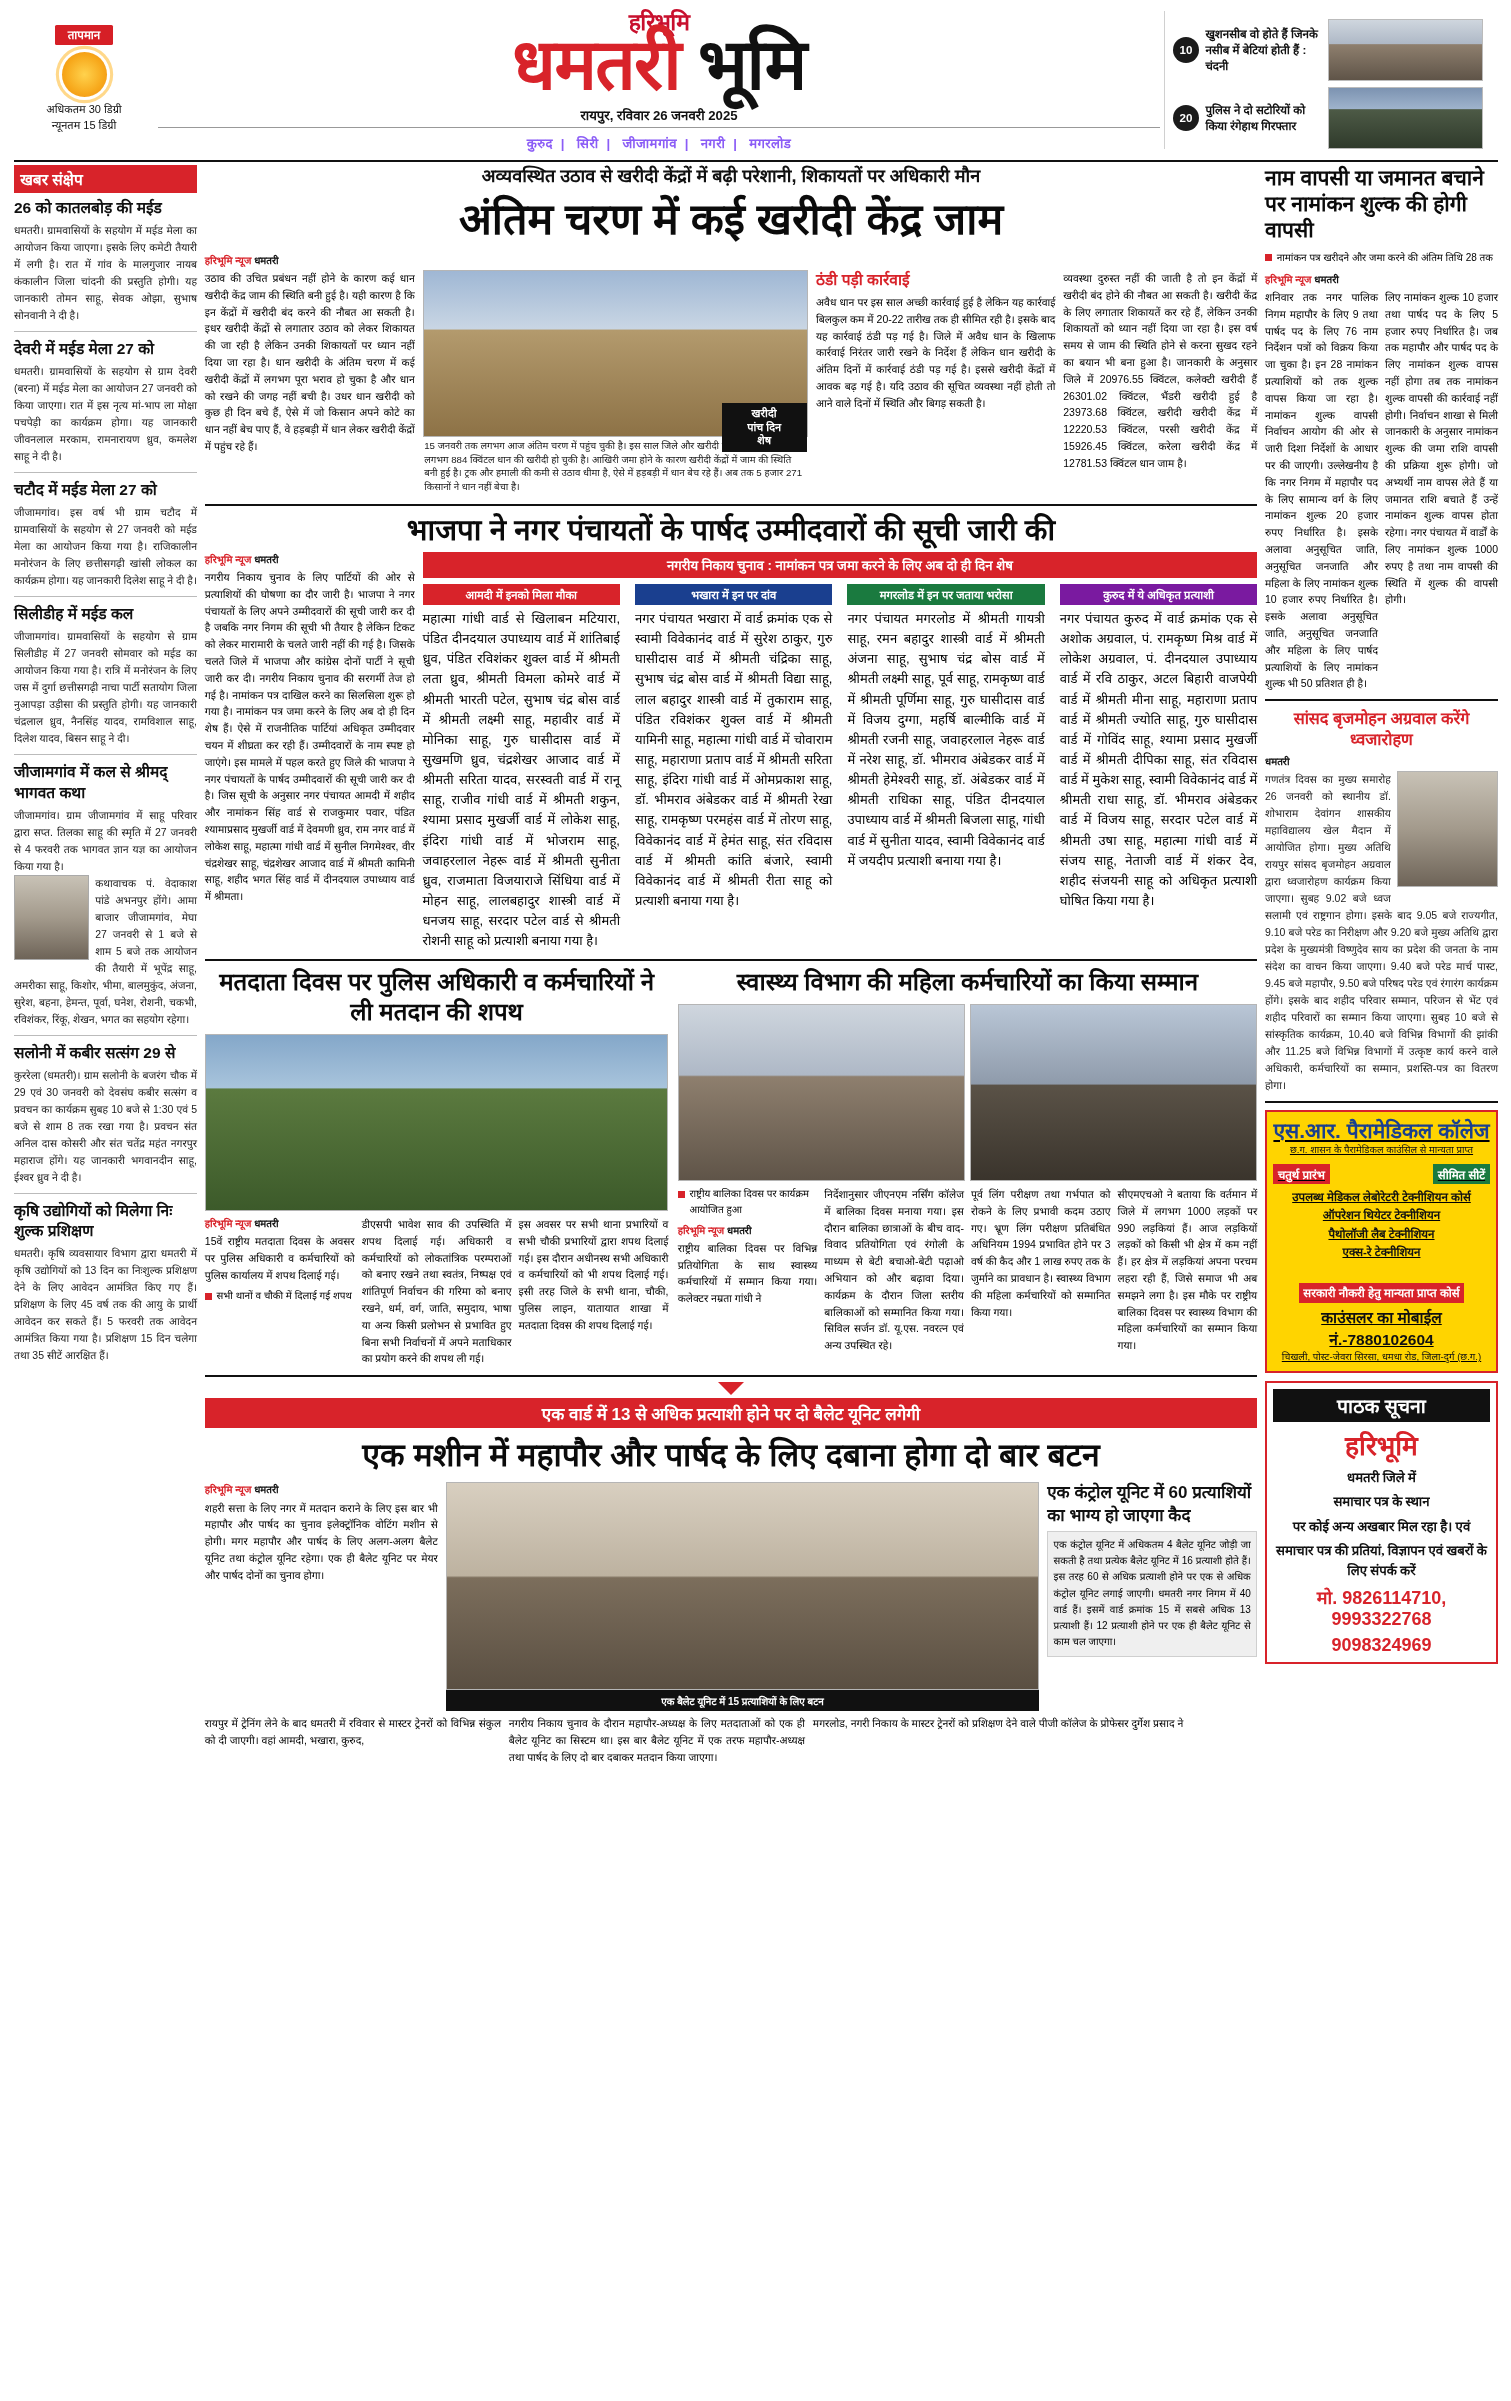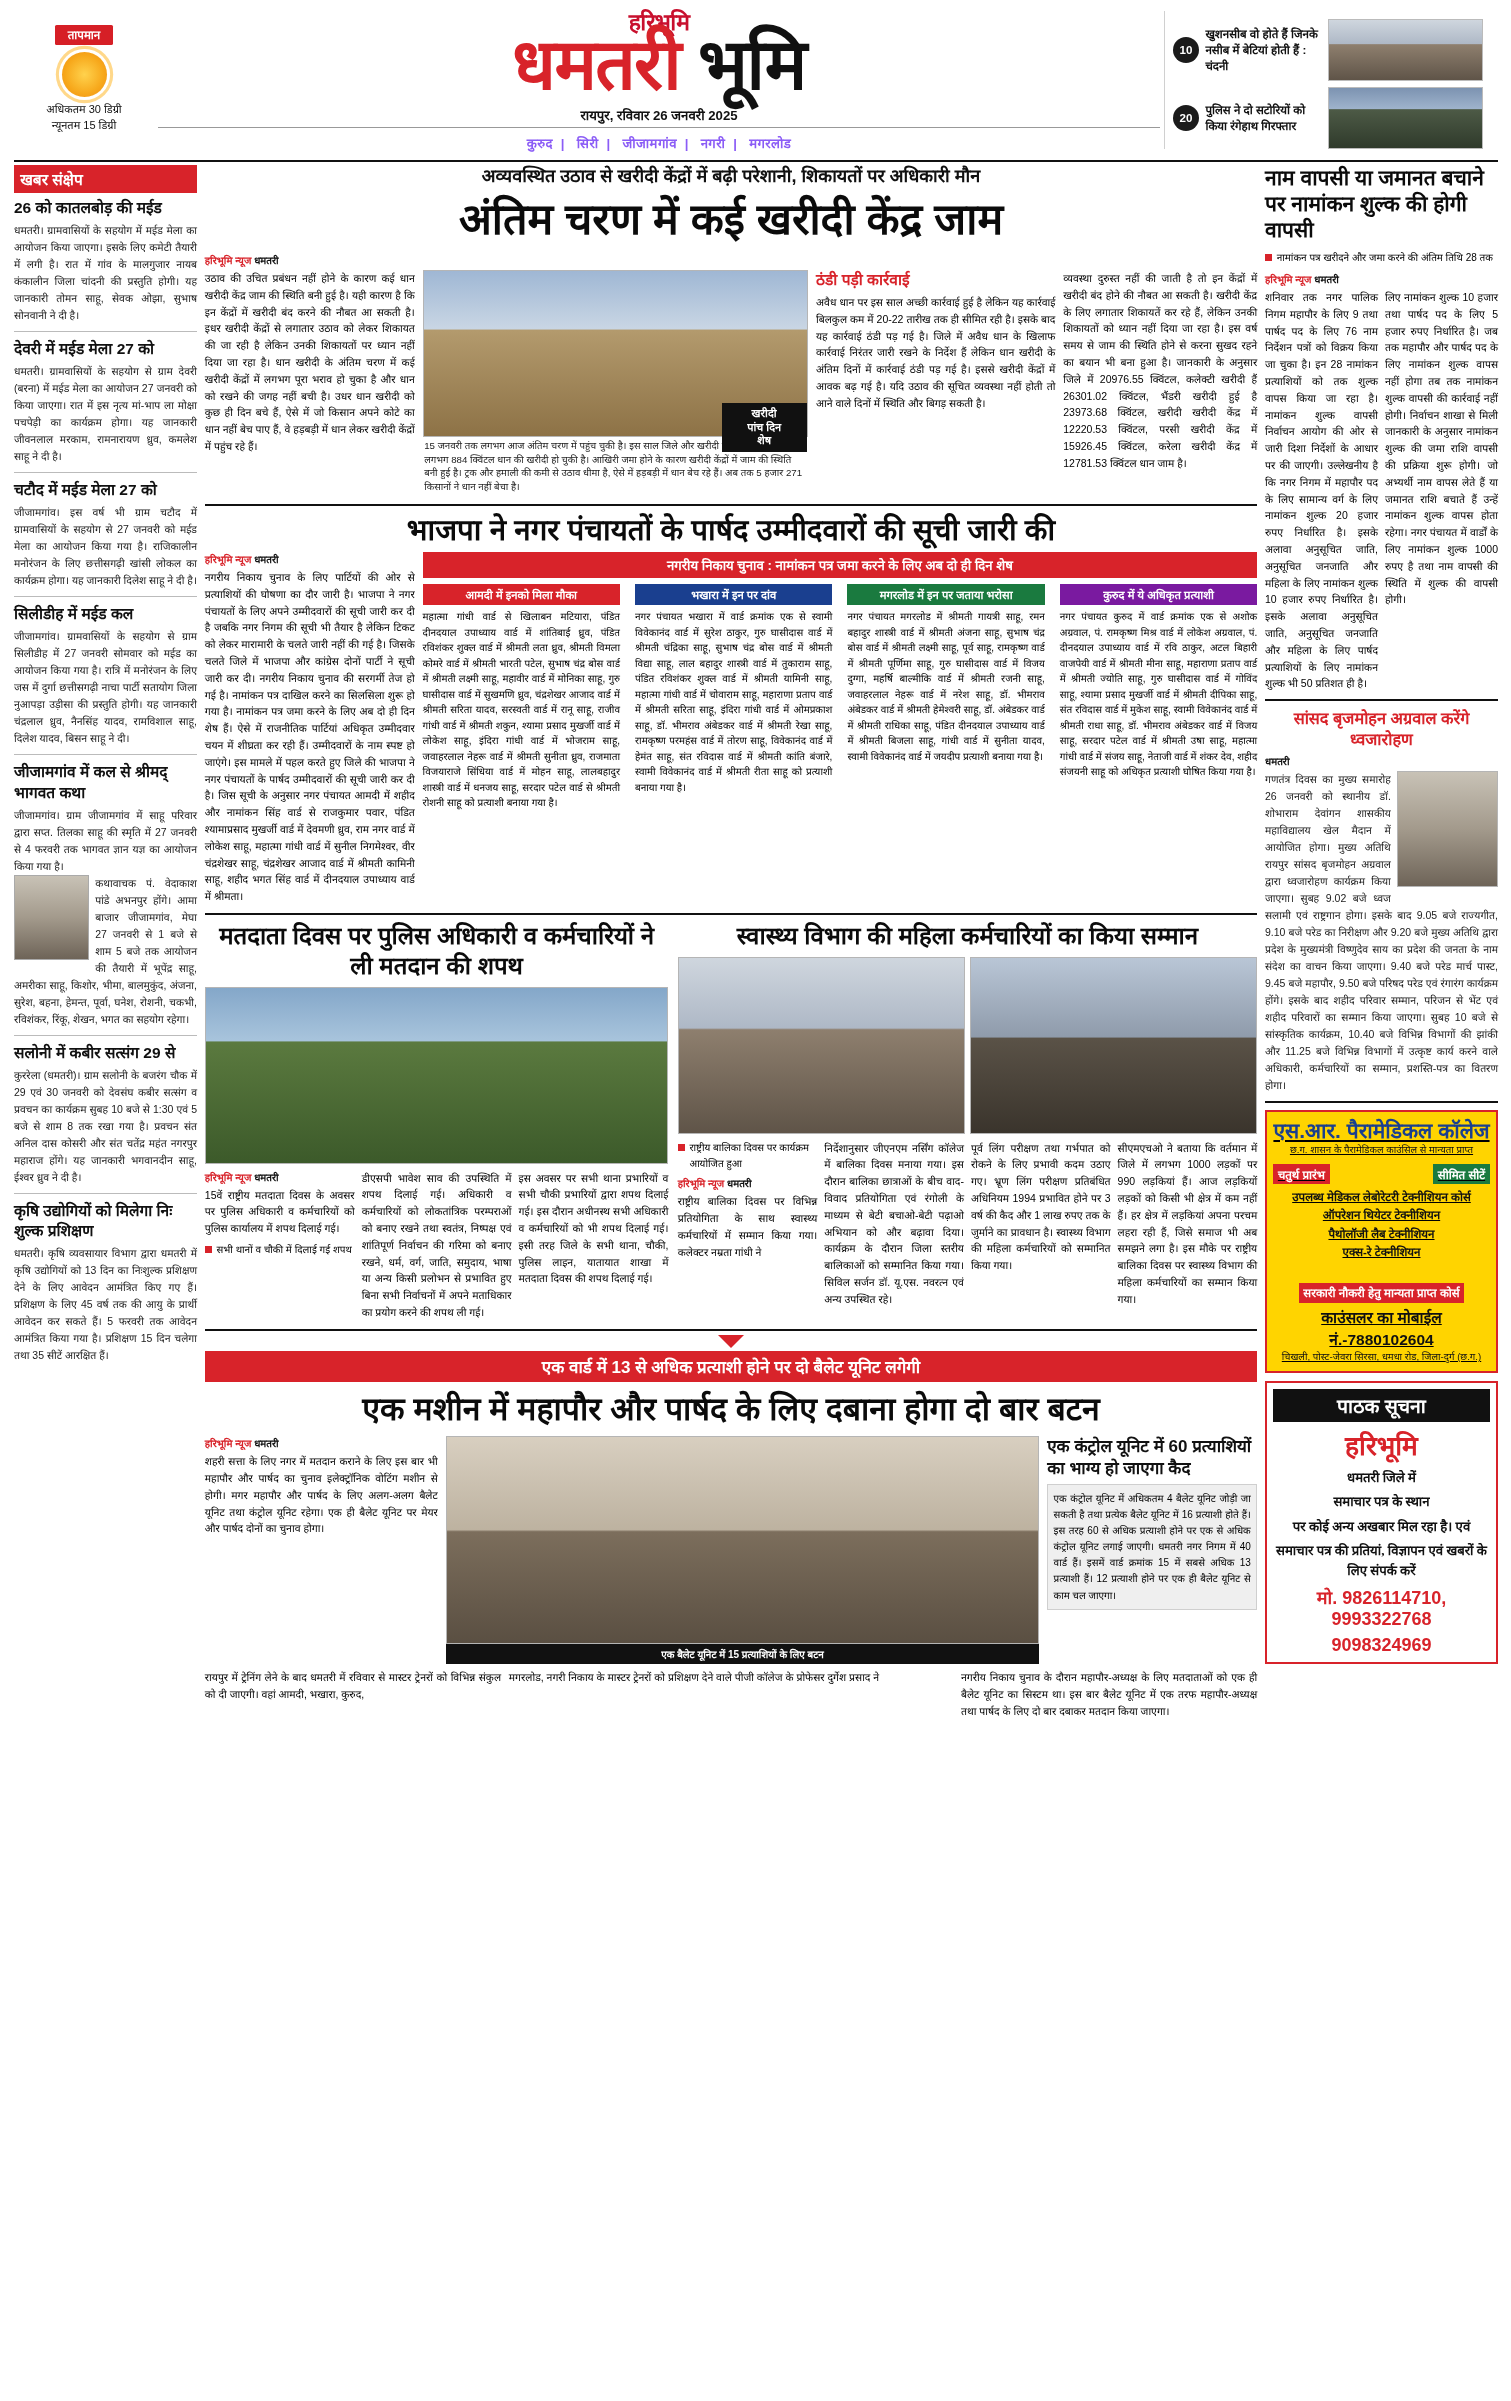--- a/index.html
+++ b/index.html
@@ -69,21 +69,21 @@
 
   .bullet { font-size:10px; line-height:1.6; display:flex; gap:4.7px; }
   .bullet .sq { width:7px;height:7px;background:#d8232a;flex:none;margin-top:4.7px;}
   .greybox { background:#efefef; border:0.8px solid #cfcfcf; padding:5.4px; font-size:10px; line-height:1.62; text-align:justify;}
 
   .round-photo { width:75px;height:85px;background:#c2c2c2;border:0.8px solid #aaa; float:left; margin:0 6.2px 3.1px 0;}
 
   .fourpanel { display:flex; gap:15px; margin-top:6.2px;}
   .fourpanel .p { flex:1; }
   .p-head { color:#fff;font-size:11.3px;font-weight:bold;text-align:center;padding:3.1px 2.3px;}
-  .p-body { font-size:10px; line-height:1.55; text-align:justify; padding-top:3.9px;}
+  .p-body { font-size:13px; line-height:1.55; text-align:justify; padding-top:3.9px;}
 
   .ad-yellow { background:#ffd400; border:2.3px solid #d8232a; padding:6.2px; text-align:center;text-decoration:underline; }
   .ad-title { font-size:21px; font-weight:bold; color:#1a3f8f; line-height:1.15;}
   .ad-sub { font-size:9.7px; line-height:1.5; color:#111; }
   .ad-red { background:#d8232a;color:#fff;font-size:11.6px;font-weight:bold;padding:2.3px 4.7px;display:inline-block;margin:3.9px 0;}
   .ad-list { font-size:11.6px;font-weight:bold;color:#111;line-height:1.6;}
   .ad-phone { font-size:15.5px; font-weight:bold; color:#111; }
 
   .notice { border:2.3px solid #d8232a; padding:6.2px; text-align:center; }
   .notice-head { background:#111; color:#fff; font-size:19.4px; font-weight:bold; padding:3.1px; }
@@ -325,22 +325,22 @@
             <div class="photo s-office" style="height:208px"></div>
             <div class="cap-strip">एक बैलेट यूनिट में 15 प्रत्याशियों के लिए बटन</div>
           </div>
           <div style="width:210px">
             <div class="bn-title" style="font-size:17px;margin-top:0">एक कंट्रोल यूनिट में 60 प्रत्याशियों का भाग्य हो जाएगा कैद</div>
             <div class="greybox">एक कंट्रोल यूनिट में अधिकतम 4 बैलेट यूनिट जोड़ी जा सकती है तथा प्रत्येक बैलेट यूनिट में 16 प्रत्याशी होते हैं। इस तरह 60 से अधिक प्रत्याशी होने पर एक से अधिक कंट्रोल यूनिट लगाई जाएगी। धमतरी नगर निगम में 40 वार्ड हैं। इसमें वार्ड क्रमांक 15 में सबसे अधिक 13 प्रत्याशी हैं। 12 प्रत्याशी होने पर एक ही बैलेट यूनिट से काम चल जाएगा।</div>
           </div>
         </div>
         <div style="display:flex;gap:7.8px;margin-top:4.7px">
           <div class="colbox" style="width:233px">रायपुर में ट्रेनिंग लेने के बाद धमतरी में रविवार से मास्टर ट्रेनरों को विभिन्न संकुल को दी जाएगी। वहां आमदी, भखारा, कुरुद,</div>
+          <div class="colbox" style="width:210px">नगरीय निकाय चुनाव के दौरान महापौर-अध्यक्ष के लिए मतदाताओं को एक ही बैलेट यूनिट का सिस्टम था। इस बार बैलेट यूनिट में एक तरफ महापौर-अध्यक्ष तथा पार्षद के लिए दो बार दबाकर मतदान किया जाएगा।</div>
           <div class="colbox" style="flex:1.5">मगरलोड, नगरी निकाय के मास्टर     ट्रेनरों को प्रशिक्षण देने वाले पीजी     कॉलेज के प्रोफेसर दुर्गेश प्रसाद ने</div>
-          <div class="colbox" style="width:210px">नगरीय निकाय चुनाव के दौरान महापौर-अध्यक्ष के लिए मतदाताओं को एक ही बैलेट यूनिट का सिस्टम था। इस बार बैलेट यूनिट में एक तरफ महापौर-अध्यक्ष तथा पार्षद के लिए दो बार दबाकर मतदान किया जाएगा।</div>
         </div>
       </div>
     </div>
 
     <div class="col-right">
       <div>
         <div class="headline-3" style="font-size:21px;text-align:left">नाम वापसी या जमानत बचाने पर नामांकन शुल्क की होगी वापसी</div>
         <div class="bullet" style="margin-top:6.2px">
           <div class="sq"></div>
           <div>नामांकन पत्र खरीदने और जमा करने की अंतिम तिथि 28 तक</div>

